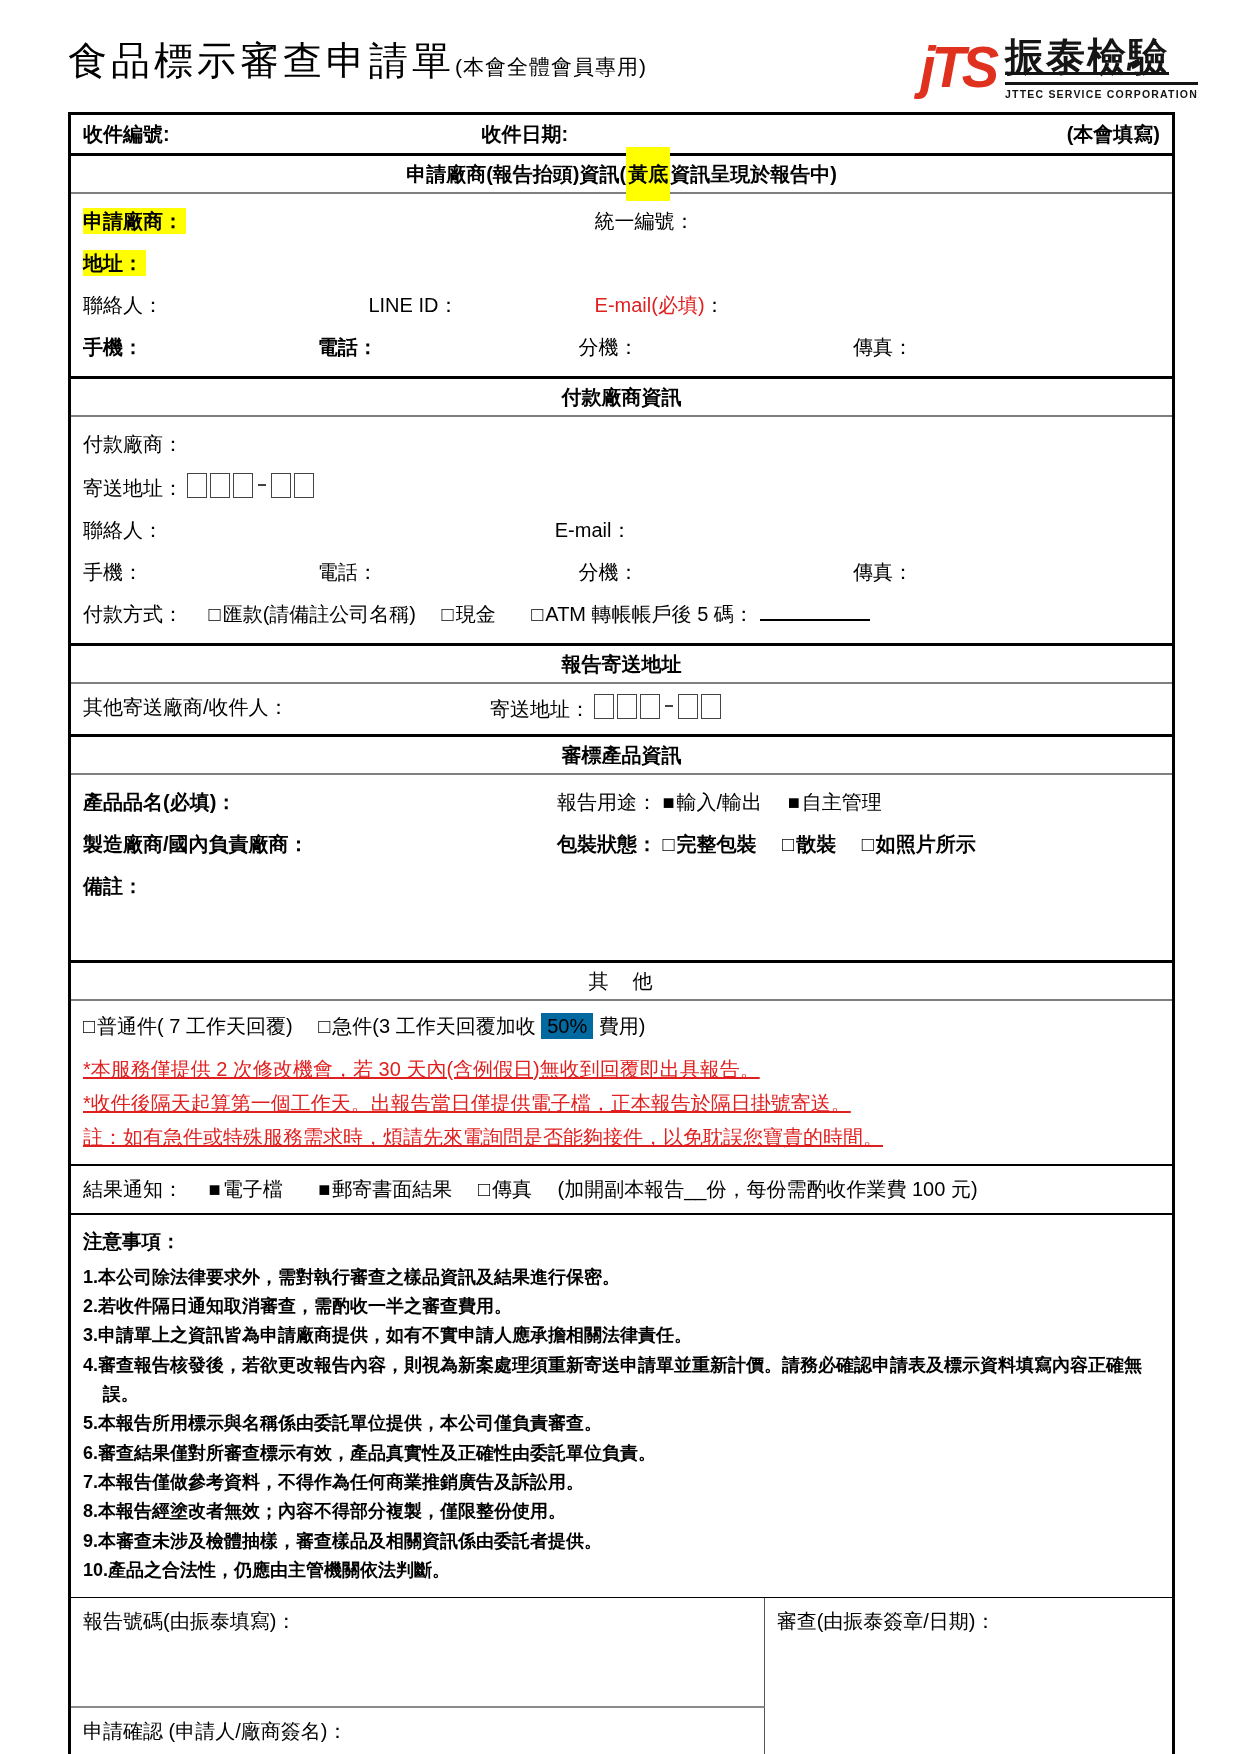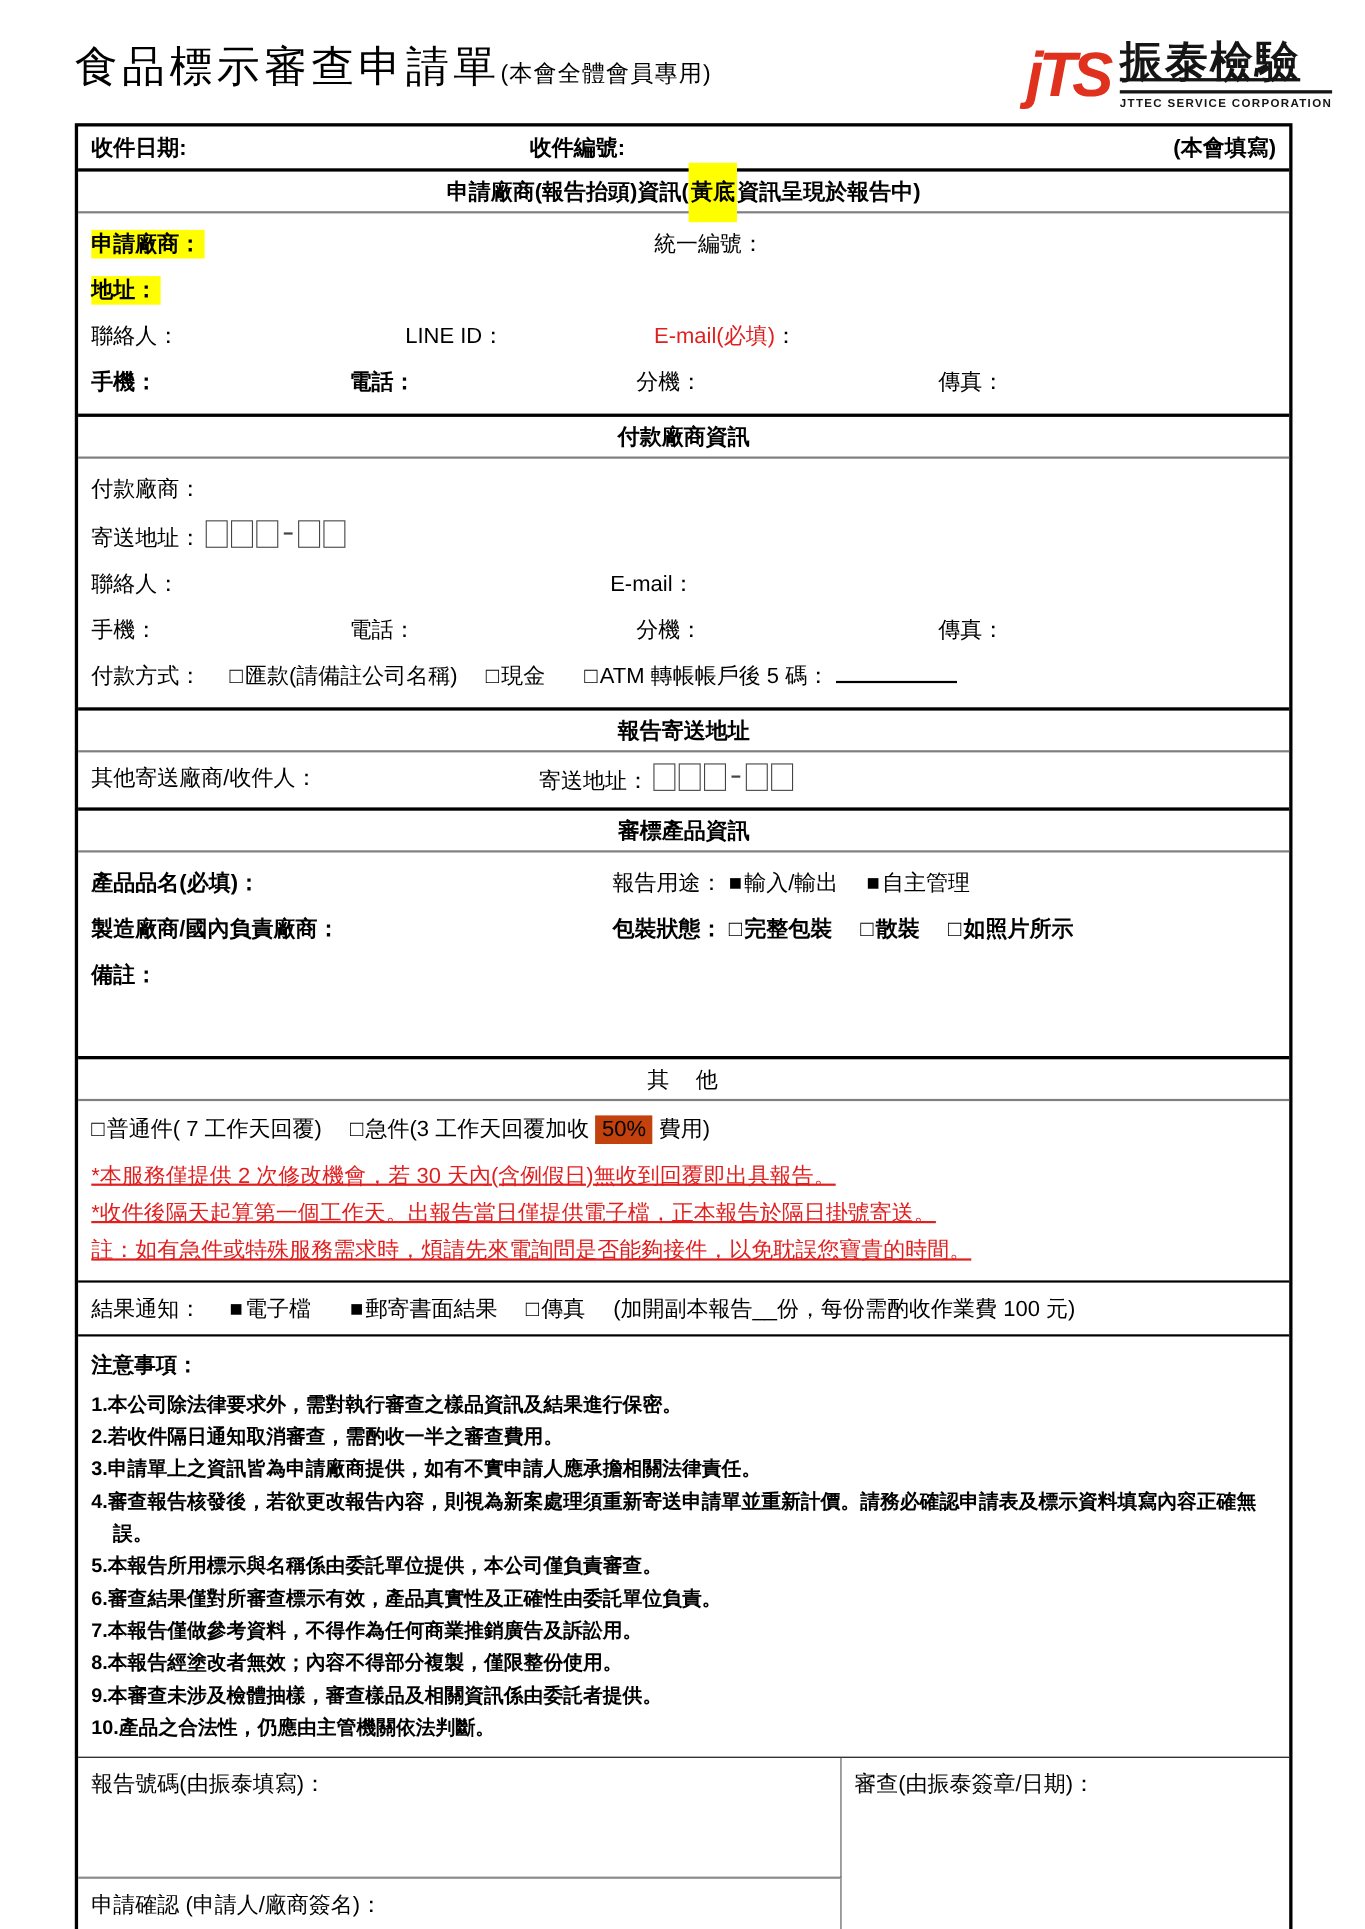--- a/index.html
+++ b/index.html
@@ -5,21 +5,21 @@
   html,body{margin:0;padding:0;background:#fff;}
   body{
     width:1241px;height:1754px;overflow:hidden;
     font-family:"Liberation Sans","DejaVu Sans",sans-serif;
     color:#000;
     -webkit-font-smoothing:antialiased;
   }
   .page{position:relative;width:1241px;height:1754px;}
 
   
-  .hdr{display:flex;justify-content:space-between;align-items:flex-start;padding:34px 30px 0 68px;}
+  .hdr{display:flex;justify-content:space-between;align-items:flex-start;padding:34px 43px 0 68px;}
   .title-wrap{display:flex;align-items:baseline;}
   .title{font-size:39px;letter-spacing:4px;font-weight:400;}
   .title-suffix{font-size:21px;letter-spacing:1px;}
   .logo{display:flex;align-items:center;gap:10px;margin-top:2px;}
   .logo-mark{
     font-size:56px;font-weight:800;font-style:italic;
     color:#e0301e;letter-spacing:-4px;line-height:1;
     transform:scaleY(1.02);
   }
   .logo-right{display:flex;flex-direction:column;}
@@ -40,21 +40,21 @@
   .line{padding:8px 0 7px;}
   .grid2a{display:grid;grid-template-columns:47.5% 1fr;}
   .grid3{display:grid;grid-template-columns:26.5% 21% 1fr;}
   .grid4{display:grid;grid-template-columns:21.8% 24.2% 25.5% 1fr;}
   .grid2b{display:grid;grid-template-columns:43.8% 1fr;}
   .grid2c{display:grid;grid-template-columns:37.8% 1fr;}
   .grid2d{display:grid;grid-template-columns:44% 1fr;}
 
   .b{font-weight:700;}
   .hl-y{background:#ffff00;padding:2px 3px 2px 0;}
-  .hl-p{background:#c2410c;padding:2px 6px;}
+  .hl-p{background:#0369a1;padding:2px 6px;}
   .red{color:#e01f1f;}
 
   .pboxes{display:inline-flex;align-items:center;gap:3px;vertical-align:-3px;margin-left:4px;}
   .pbox{display:inline-block;width:18px;height:23px;border:1.5px solid #444;background:#fff;}
   .pdash{display:inline-block;width:8px;height:2px;background:#444;margin:0 2px;}
 
   .opt{white-space:nowrap;}
   .cb{display:inline-block;margin-right:2px;}
   .gap30{margin-left:30px;}
   .gap40{margin-left:20px;}
@@ -93,22 +93,22 @@
       <div class="logo-right">
         <span class="logo-company">振泰檢驗</span>
         <span class="logo-sub">JTTEC SERVICE CORPORATION</span>
       </div>
     </div>
   </div>
 
   <div class="tbl">
 
     <div class="office-row">
+      <span>收件編號:</span>
       <span>收件日期:</span>
-      <span>收件編號:</span>
       <span>(本會填寫)</span>
     </div>
 
     <div class="sec-head"><span>申請廠商(報告抬頭)資訊(</span><span class="hl-y" style="padding:16px 2px;">黃底</span><span>資訊呈現於報告中)</span></div>
 
     <div class="block">
       <div class="line grid2a">
         <span><span class="b hl-y">申請廠商：</span></span>
         <span>統一編號：</span>
       </div>

